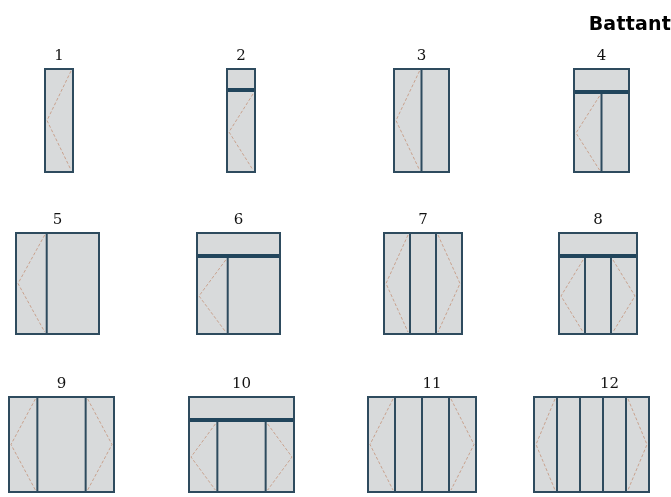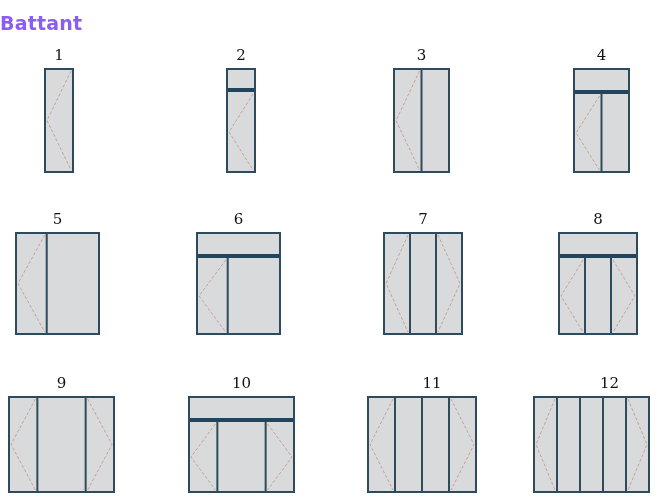--- a/index.html
+++ b/index.html
@@ -5,23 +5,23 @@
   html,body{margin:0;padding:0;}
   body{
     width:671px;height:497px;
     background:#ffffff;
     font-family:"DejaVu Sans","Liberation Sans",sans-serif;
     overflow:hidden;
     position:relative;
   }
   #title{
     position:absolute;top:12px;left:0;width:671px;
-    text-align:left;
+    text-align:right;
     font-size:19px;font-weight:bold;
-    color:#8b5cf6;
+    color:#000000;
     letter-spacing:0.2px;
   }
   .fig{position:absolute;}
   .fig-label{
     position:absolute;
     width:100%;
     text-align:center;
     top:-22px;left:0;
     font-size:15px;
     color:#121212;

